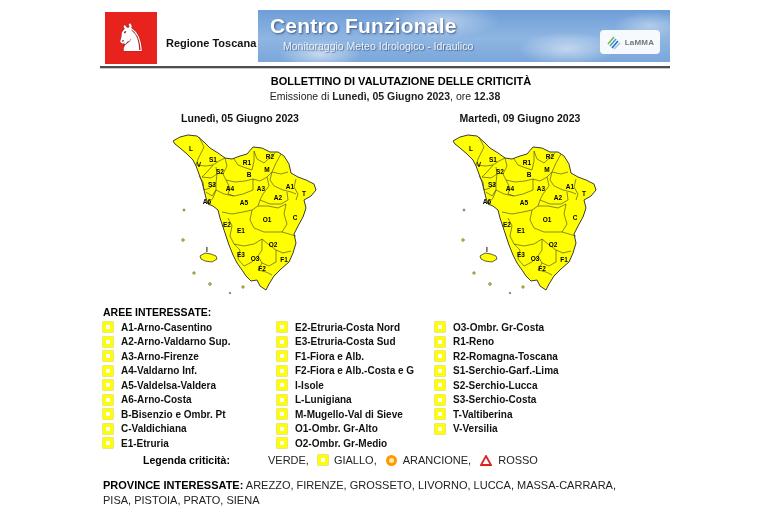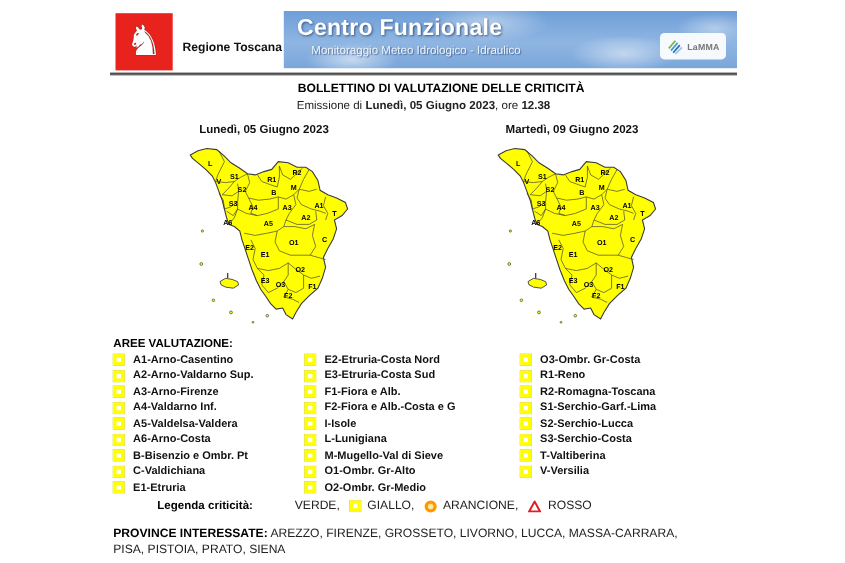--- a/index.html
+++ b/index.html
@@ -35,21 +35,21 @@
   .doc-subtitle{position:absolute;left:100px;top:90px;width:570px;text-align:center;
     font-size:10.5px;color:#222;}
   
   .map-block{position:absolute;top:112px;width:180px;}
   .map-block.left{left:150px;} .map-block.right{left:430px;}
   .map-title{width:100%;text-align:center;font-size:10.5px;font-weight:bold;color:#111;}
   .map-svg{display:block;margin-top:3px;}
   
   .areas-heading{position:absolute;left:103px;top:306px;font-size:10.5px;font-weight:bold;}
   .areas-col{position:absolute;top:320px;}
-  .areas-col.c1{left:103px;} .areas-col.c2{left:277px;} .areas-col.c3{left:473px;}
+  .areas-col.c1{left:103px;} .areas-col.c2{left:277px;} .areas-col.c3{left:435px;}
   .area-item{display:flex;align-items:center;height:14.5px;}
   .sq-icon{width:4px;height:4px;background:#fff;border:3px solid #ffff00;
     box-shadow:0 0 0 .5px #d8d000;display:inline-block;flex:none;}
   .area-label{font-size:10px;font-weight:bold;margin-left:8px;white-space:nowrap;color:#111;}
   
   .legend-row{position:absolute;left:103px;top:454px;display:flex;align-items:center;font-size:11px;color:#222;padding-left:40px;}
   .legend-label{font-size:10.5px;font-weight:bold;color:#000;margin-right:38px;}
   .legend-item{display:flex;align-items:center;margin-right:9px;}
   .legend-item .icon{margin-right:6px;display:inline-flex;align-items:center;}
   .circ-icon{width:5px;height:5px;border-radius:50%;background:#ffe9a8;border:3.5px solid #ff9900;display:inline-block;}
@@ -235,21 +235,21 @@
       <text x="91" y="101.3" text-anchor="middle" font-size="6.5" font-weight="bold" font-family="&quot;Liberation Sans&quot;, sans-serif" fill="#000">E1</text>
       <text x="123" y="115.3" text-anchor="middle" font-size="6.5" font-weight="bold" font-family="&quot;Liberation Sans&quot;, sans-serif" fill="#000">O2</text>
       <text x="91" y="125.3" text-anchor="middle" font-size="6.5" font-weight="bold" font-family="&quot;Liberation Sans&quot;, sans-serif" fill="#000">E3</text>
       <text x="105" y="129.3" text-anchor="middle" font-size="6.5" font-weight="bold" font-family="&quot;Liberation Sans&quot;, sans-serif" fill="#000">O3</text>
       <text x="134" y="130.3" text-anchor="middle" font-size="6.5" font-weight="bold" font-family="&quot;Liberation Sans&quot;, sans-serif" fill="#000">F1</text>
       <text x="112" y="139.3" text-anchor="middle" font-size="6.5" font-weight="bold" font-family="&quot;Liberation Sans&quot;, sans-serif" fill="#000">F2</text>
       <text x="57" y="120.3" text-anchor="middle" font-size="6.5" font-weight="bold" font-family="&quot;Liberation Sans&quot;, sans-serif" fill="#000">I</text>
     </svg>
   </div>
 
-<div class="areas-heading">AREE VALUTAZIONE:</div>
+<div class="areas-heading">AREE INTERESSATE:</div>
 <div class="areas-col c1" id="col0">
     <div class="area-item">
       <span class="sq-icon"></span>
       <span class="area-label">A1-Arno-Casentino</span>
     </div>
     <div class="area-item">
       <span class="sq-icon"></span>
       <span class="area-label">A2-Arno-Valdarno Sup.</span>
     </div>
     <div class="area-item">

